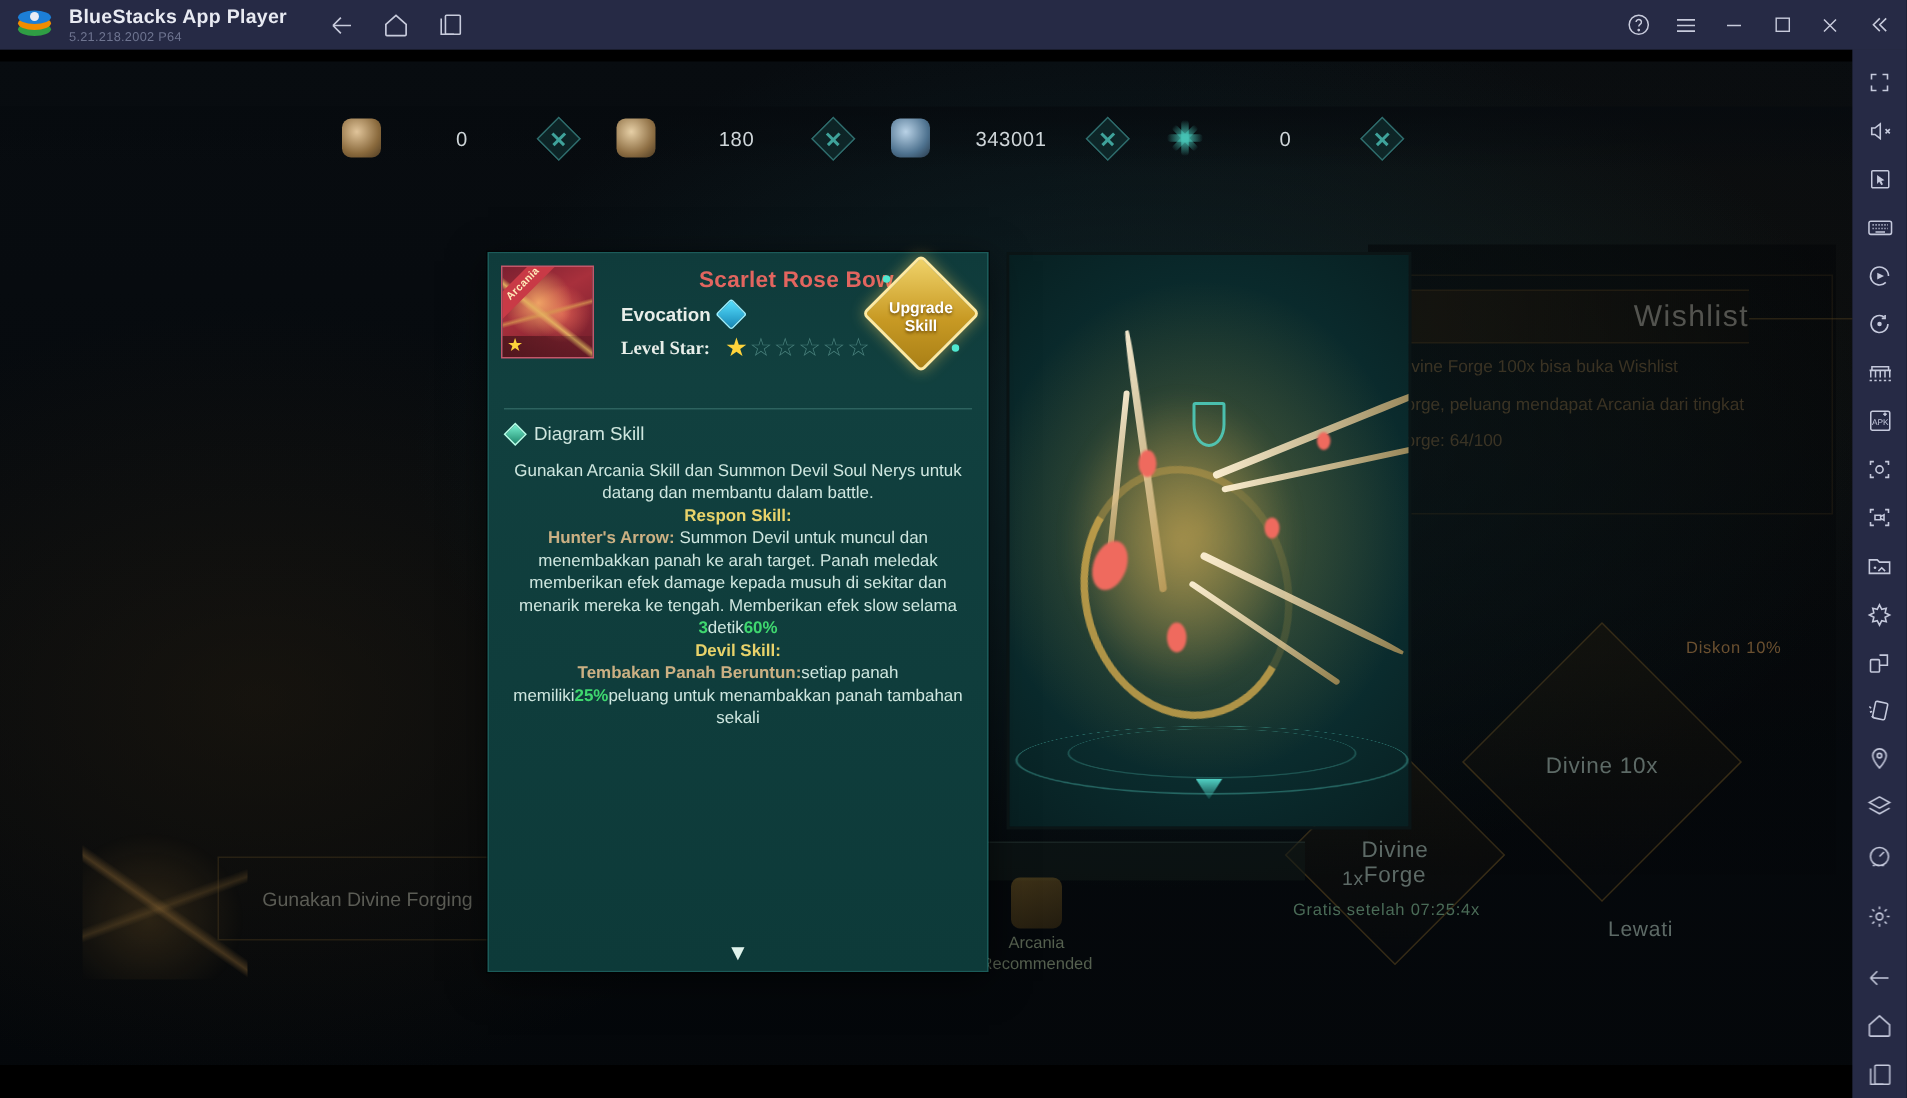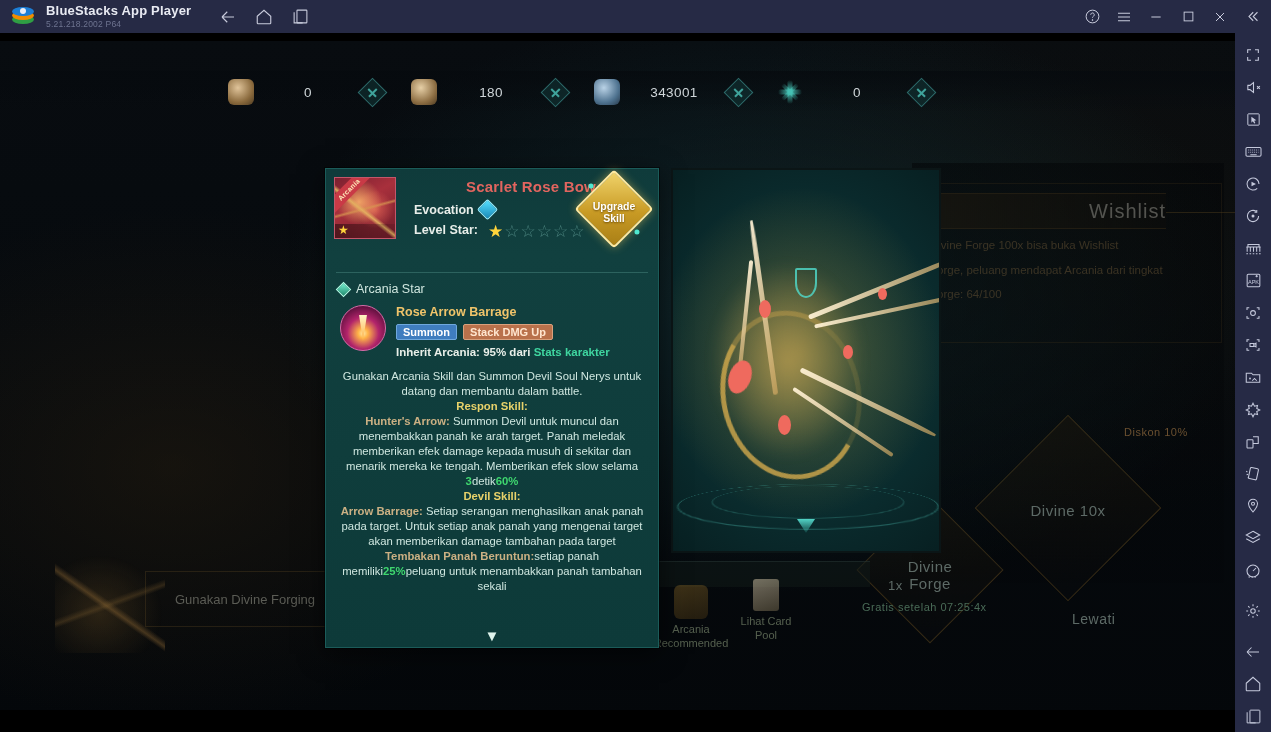--- a/index.html
+++ b/index.html
@@ -174,21 +174,21 @@
     position:absolute; left:0; bottom:0; width:100%; height:14px;
     background:linear-gradient(90deg, rgba(0,0,0,.45), rgba(0,0,0,.1));
   }
 
   .head-info { margin-left:78px; }
   .item-name { color:#e2655f; font-size:15px; font-weight:bold; letter-spacing:.2px;text-align:center; }
   .row-evo { display:flex; align-items:center; gap:6px; margin-top:7px; }
   .row-evo .lb { color:#e8eee9; font-size:12.5px; font-weight:bold; }
   .evo-gem { width:15px; height:15px; transform:rotate(45deg);
     background:linear-gradient(135deg,#56e0ff,#1787b6); border:1px solid #9aeeff; border-radius:2px; }
-  .row-star { display:flex; align-items:flex-start; gap:10px; margin-top:6px; }
+  .row-star { display:flex; align-items:flex-end; gap:10px; margin-top:6px;font-family:Liberation Serif, serif; }
   .row-star .lb { color:#e8eee9; font-size:12.5px; font-weight:bold; }
   .stars { display:flex; gap:1px; }
   .stars .s { font-size:17px; line-height:1; color:#49807c; }
   .stars .s.on { color:#ffd43b; }
 
   .upgrade-badge {
     position:absolute; right:16px; top:12px; width:56px; height:56px;
     transform:rotate(45deg);
     background:linear-gradient(135deg,#f0d36a,#c89a24 55%,#a97f16);
     border:2px solid #ffe9a0; border-radius:4px;
@@ -433,36 +433,32 @@
         <div class="wl-txt">Forge: 64/100</div>
       </div>
 
       <div class="bow-deco"></div>
       <div class="ordinary-box">
         <span>Gunakan Divine Forging</span>
       </div>
 
       <div class="bg-diamond small" style="left:878px; top:485px;"></div>
       <div class="bg-label" style="left:888px; top:525px; width:84px; text-align:center;">Divine Forge</div>
-      <div class="bg-label" style="left:888px; top:545px; width:84px; font-size:13px;">1x</div>
+      <div class="bg-label" style="left:860px; top:545px; width:84px; text-align:center; font-size:13px;">1x</div>
       <div class="bg-label" style="left:862px; top:568px; font-size:11px; color:#4a6b57;">Gratis setelah 07:25:4x</div>
 
       <div class="bg-diamond" style="left:1002px; top:409px;"></div>
       <div class="bg-label" style="left:1002px; top:469px; width:132px; text-align:center;">Divine 10x</div>
       <div class="bg-label" style="left:1124px; top:393px; font-size:11px; color:#6b5030;">Diskon 10%</div>
       <div class="bg-label" style="left:1072px; top:578px; font-size:14px;">Lewati</div>
 
       <div class="sep-strip"></div>
       <div class="bottom-item" style="left:652px; top:552px; width:78px;">
         <div class="bi-ico" style="background:linear-gradient(160deg,#6d5422,#3a2c12); border-radius:6px;"></div>
         <div class="bi-lb">Arcania Recommended</div>
-      </div>
-      <div class="bottom-item" style="left:730px; top:546px; width:72px;">
-        <div class="bi-ico" style="background:linear-gradient(160deg,#c8bba0,#6a5f46); border-radius:3px; width:26px; height:32px;"></div>
-        <div class="bi-lb">Lihat Card Pool</div>
       </div>
 
       <div class="bg-num">6%</div>
 
       <div class="portrait">
         <div class="glow"></div>
         <div class="ring"></div>
         <div class="wing w1"></div>
         <div class="wing w6"></div>
         <div class="wing w2"></div>
@@ -518,43 +514,29 @@
               <span>Upgrade</span>
               <span>Skill</span>
             </div>
           </div>
         </div>
 
         <div class="hr"></div>
 
         <div class="sec-title">
           <span class="gem"></span>
-          <span>Arcania Star</span>
-        </div>
-
-        <div class="skill-row">
-          <div class="skill-ico"></div>
-          <div class="skill-meta">
-            <div class="skill-name">Rose Arrow Barrage</div>
-            <div class="tags">
-              <span class="tag summon">Summon</span>
-              <span class="tag stack">Stack DMG Up</span>
-            </div>
-            <div class="inherit">
-              <span>Inherit Arcania: </span><span>95%</span><span> dari </span><span class="grn">Stats karakter</span>
-            </div>
-          </div>
-        </div>
+          <span>Diagram Skill</span>
+        </div>
+
 
         <div class="desc">
           <p>Gunakan Arcania Skill dan Summon Devil Soul Nerys untuk datang dan membantu dalam battle.</p>
           <p class="lbl-yellow">Respon Skill:</p>
           <p><span class="lbl-tan">Hunter's Arrow:</span><span> Summon Devil untuk muncul dan menembakkan panah ke arah target. Panah meledak memberikan efek damage kepada musuh di sekitar dan menarik mereka ke tengah. Memberikan efek slow selama </span><span class="grn">3</span><span>detik</span><span class="grn">60%</span></p>
           <p class="lbl-yellow">Devil Skill:</p>
-          <p><span class="lbl-tan">Arrow Barrage:</span><span> Setiap serangan menghasilkan anak panah pada target. Untuk setiap anak panah yang mengenai target akan memberikan damage tambahan pada target</span></p>
           <p><span class="lbl-tan">Tembakan Panah Beruntun:</span><span>setiap panah memiliki</span><span class="grn">25%</span><span>peluang untuk menambakkan panah tambahan sekali</span></p>
         </div>
 
         <div class="card-foot">
           <span class="chev">▼</span>
         </div>
       </div>
 
       <div class="letterbox-bot"></div>
     </div>

